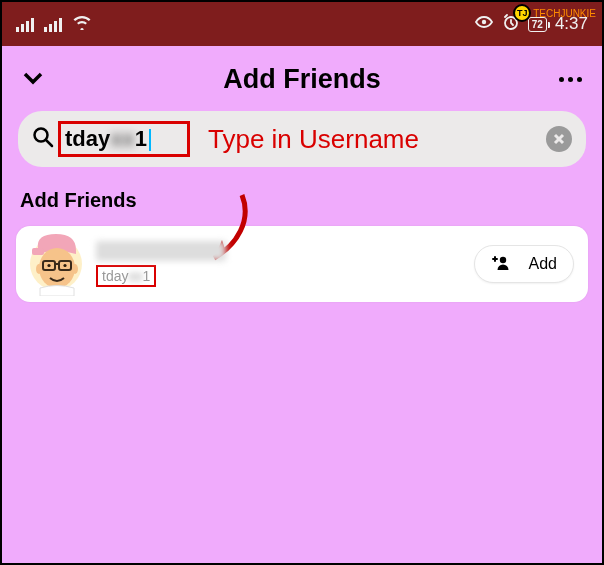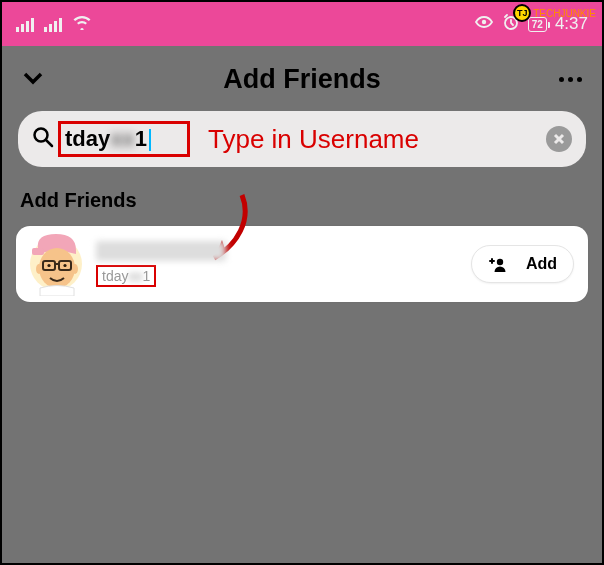--- a/index.html
+++ b/index.html
@@ -5,33 +5,33 @@
     * { margin: 0; padding: 0; box-sizing: border-box; }
     body { font-family: -apple-system, BlinkMacSystemFont, 'Segoe UI', Arial, sans-serif; background: #fff; width: 604px; height: 565px; overflow: hidden; }
     .frame { width: 604px; height: 565px; border: 2px solid #000; position: relative; background: #fff; }
     
     
     .watermark { position: absolute; top: -2px; right: 0; z-index: 100; display: flex; align-items: center; gap: 2px; padding: 4px 6px; }
     .watermark-circle { width: 18px; height: 18px; border-radius: 50%; background: #FFD700; border: 2px solid #000; display: inline-flex; align-items: center; justify-content: center; font-size: 9px; font-weight: 900; color: #000; }
     .watermark-text { font-size: 10px; font-weight: 400; color: #FF8C00; }
     
     
-    .status-bar { height: 44px; background: #ec4899; display: flex; justify-content: space-between; padding: 0 14px; color: #f0f0f0; }
+    .status-bar { height: 44px; background: #7f1d1d; display: flex; justify-content: space-between; padding: 0 14px; color: #f0f0f0; }
     .status-left { display: flex; align-items: center; gap: 10px; }
     .status-right { display: flex; align-items: center; gap: 8px; }
     .signal-bars { display: flex; align-items: flex-end; gap: 2px; height: 16px; }
     .signal-bars span { width: 3px; background: #f0f0f0; display: inline-block; }
     .wifi-icon svg { fill: #f0f0f0; }
     .status-right .ico svg { fill: #f0f0f0; stroke: #f0f0f0; }
     .battery { display: inline-flex; align-items: center; border: 1.5px solid #f0f0f0; border-radius: 3px; padding: 0 3px; height: 15px; font-size: 10px; font-weight: 600; position: relative; }
     .battery::after { content: ''; position: absolute; right: -4px; top: 4px; width: 2px; height: 6px; background: #f0f0f0; border-radius: 0 1px 1px 0; }
     .clock { font-size: 17px; font-weight: 400; }
     
     
-    .app { background: #737373; height: calc(100% - 44px); padding: 0 14px; }
+    .app { background: #f0abfc; height: calc(100% - 44px); padding: 0 14px; }
     
     .header { display: flex; align-items: center; justify-content: space-between; padding: 18px 6px 16px; }
     .chevron { width: 28px; }
     .chevron svg { stroke: #000; stroke-width: 3.5; fill: none; }
     .page-title { font-size: 27px; font-weight: 800; color: #000; }
     .ellipsis { display: flex; gap: 4px; width: 28px; justify-content: flex-end; }
     .ellipsis span { width: 5px; height: 5px; background: #000; border-radius: 50%; }
     
     .search-row { display: flex; align-items: center; background: #eceaea; border-radius: 24px; padding: 10px 14px; margin: 0 2px; position: relative; }
     .search-icon { margin-right: 6px; }
@@ -48,21 +48,21 @@
     
     .arrow-annotation { position: absolute; left: 200px; top: 188px; pointer-events: none; }
     
     .result-card { background: #fff; border-radius: 14px; padding: 12px 14px; display: flex; align-items: center; box-shadow: 0 0 2px rgba(0,0,0,0.08); }
     .avatar { width: 52px; height: 52px; border-radius: 50%; background: #fef0c8; position: relative; overflow: visible; margin-right: 14px; }
     .avatar svg { position: absolute; top: -10px; left: -4px; }
     .result-info { flex: 1; }
     .display-name-blur { width: 130px; height: 20px; background: #ddd; filter: blur(3px); border-radius: 2px; margin-bottom: 4px; }
     .username-box { display: inline-block; border: 2px solid #d90000; padding: 1px 4px; font-size: 14px; color: #999; }
     .username-box .blur2 { filter: blur(3px); }
-    .add-btn { background: #fff; border: 1.5px solid #e5e5e5; border-radius: 20px; padding: 9px 16px; display: flex; align-items: flex-end; gap: 20px; font-size: 16px; font-weight: 700; box-shadow: 0 1px 2px rgba(0,0,0,0.06); }
+    .add-btn { background: #fff; border: 1.5px solid #e5e5e5; border-radius: 20px; padding: 9px 16px; display: flex; align-items: flex-start; gap: 20px; font-size: 16px; font-weight: 400; box-shadow: 0 1px 2px rgba(0,0,0,0.06); }
     .add-btn svg { fill: #000; }
   </style>
 </head>
 <body>
 
 <div class="frame">
 
   <div class="watermark">
     <span class="watermark-circle">TJ</span>
     <span class="watermark-text">TECHJUNKIE</span>

